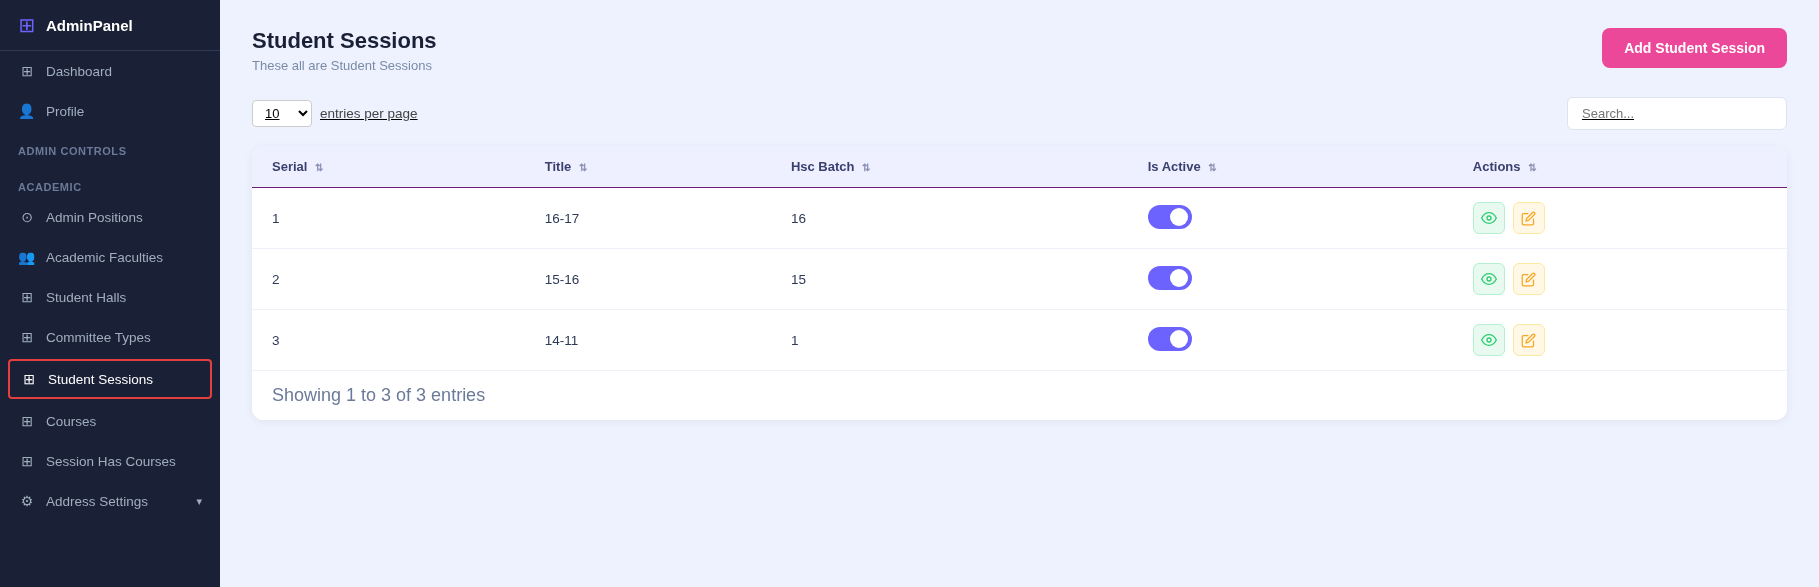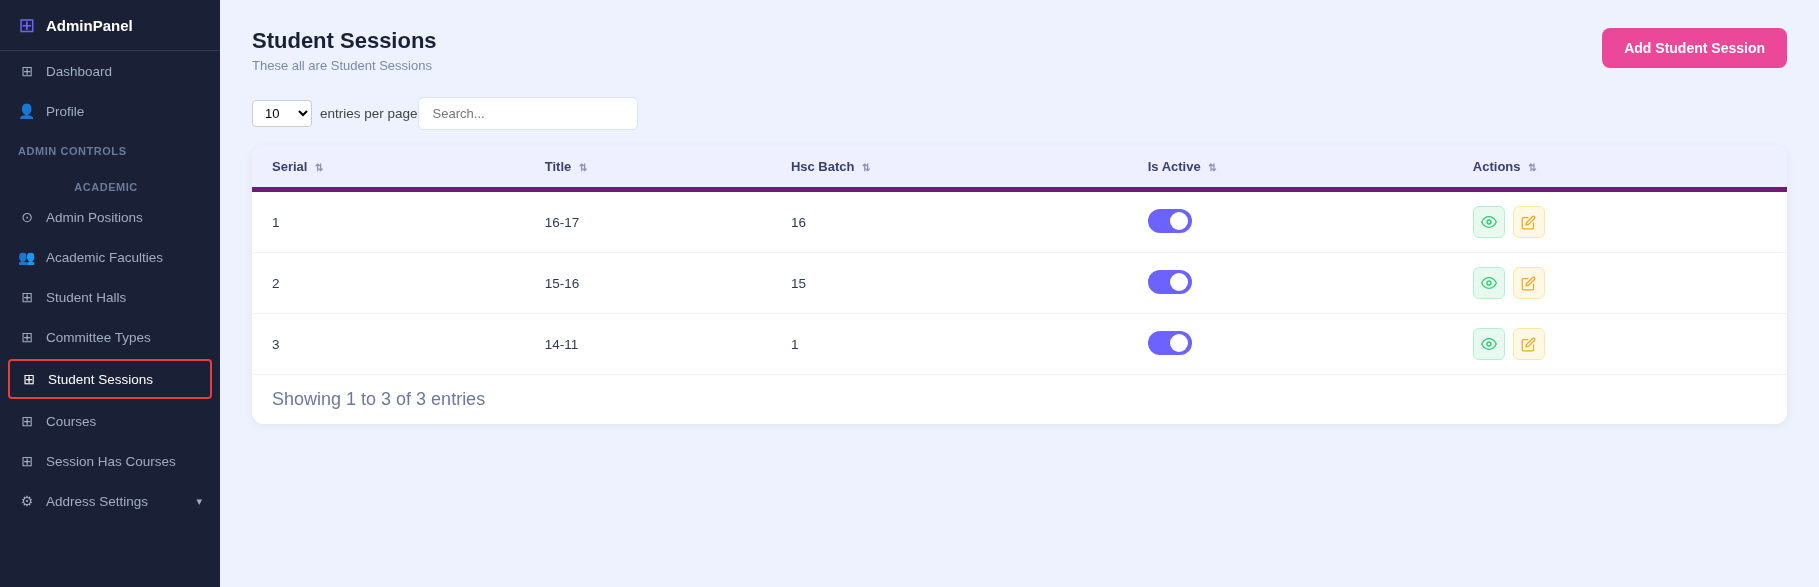--- a/index.html
+++ b/index.html
@@ -87,22 +87,24 @@
       border: none;
       border-radius: 8px;
       padding: 12px 22px;
       font-size: 14px;
       font-weight: 600;
       cursor: pointer;
     }
 
     .table-controls {
       display: flex;
+      justify-content: space-between;
       align-items: center;
       margin-bottom: 16px;
+      text-decoration: underline;
     }
     .entries-select-wrap {
       display: flex;
       align-items: center;
       gap: 8px;
       font-size: 13.5px;
       color: #444;
     }
     .entries-select {
       border: 1px solid #ccc;
@@ -134,21 +136,21 @@
     }
     thead tr {
       background: #eef0ff;
     }
     thead th {
       padding: 13px 20px;
       font-size: 13px;
       font-weight: 600;
       color: #3a3f6e;
       text-align: left;
-      border-bottom: 5px solid #701a75;
+      border-bottom: 1px solid #701a75;
     }
     thead th .sort-icon {
       display: inline-block;
       margin-left: 4px;
       font-size: 10px;
       color: #8b90b5;
     }
     tbody tr {
       border-bottom: 1px solid #f0f2fa;
     }
@@ -221,21 +223,21 @@
     <span class="sidebar-icon">⊞</span>
     <span>Dashboard</span>
   </div>
   <div class="sidebar-nav-item">
     <span class="sidebar-icon">👤</span>
     <span>Profile</span>
   </div>
 
   <div class="sidebar-section-label">Admin Controls</div>
 
-  <div class="sidebar-section-label" style="margin-top:6px;text-align:center;">Academic</div>
+  <div class="sidebar-section-label" style="margin-top:6px;">Academic</div>
 
   <div class="sidebar-nav-item">
     <span class="sidebar-icon">⊙</span>
     <span>Admin Positions</span>
   </div>
   <div class="sidebar-nav-item">
     <span class="sidebar-icon">👥</span>
     <span>Academic Faculties</span>
   </div>
   <div class="sidebar-nav-item">

